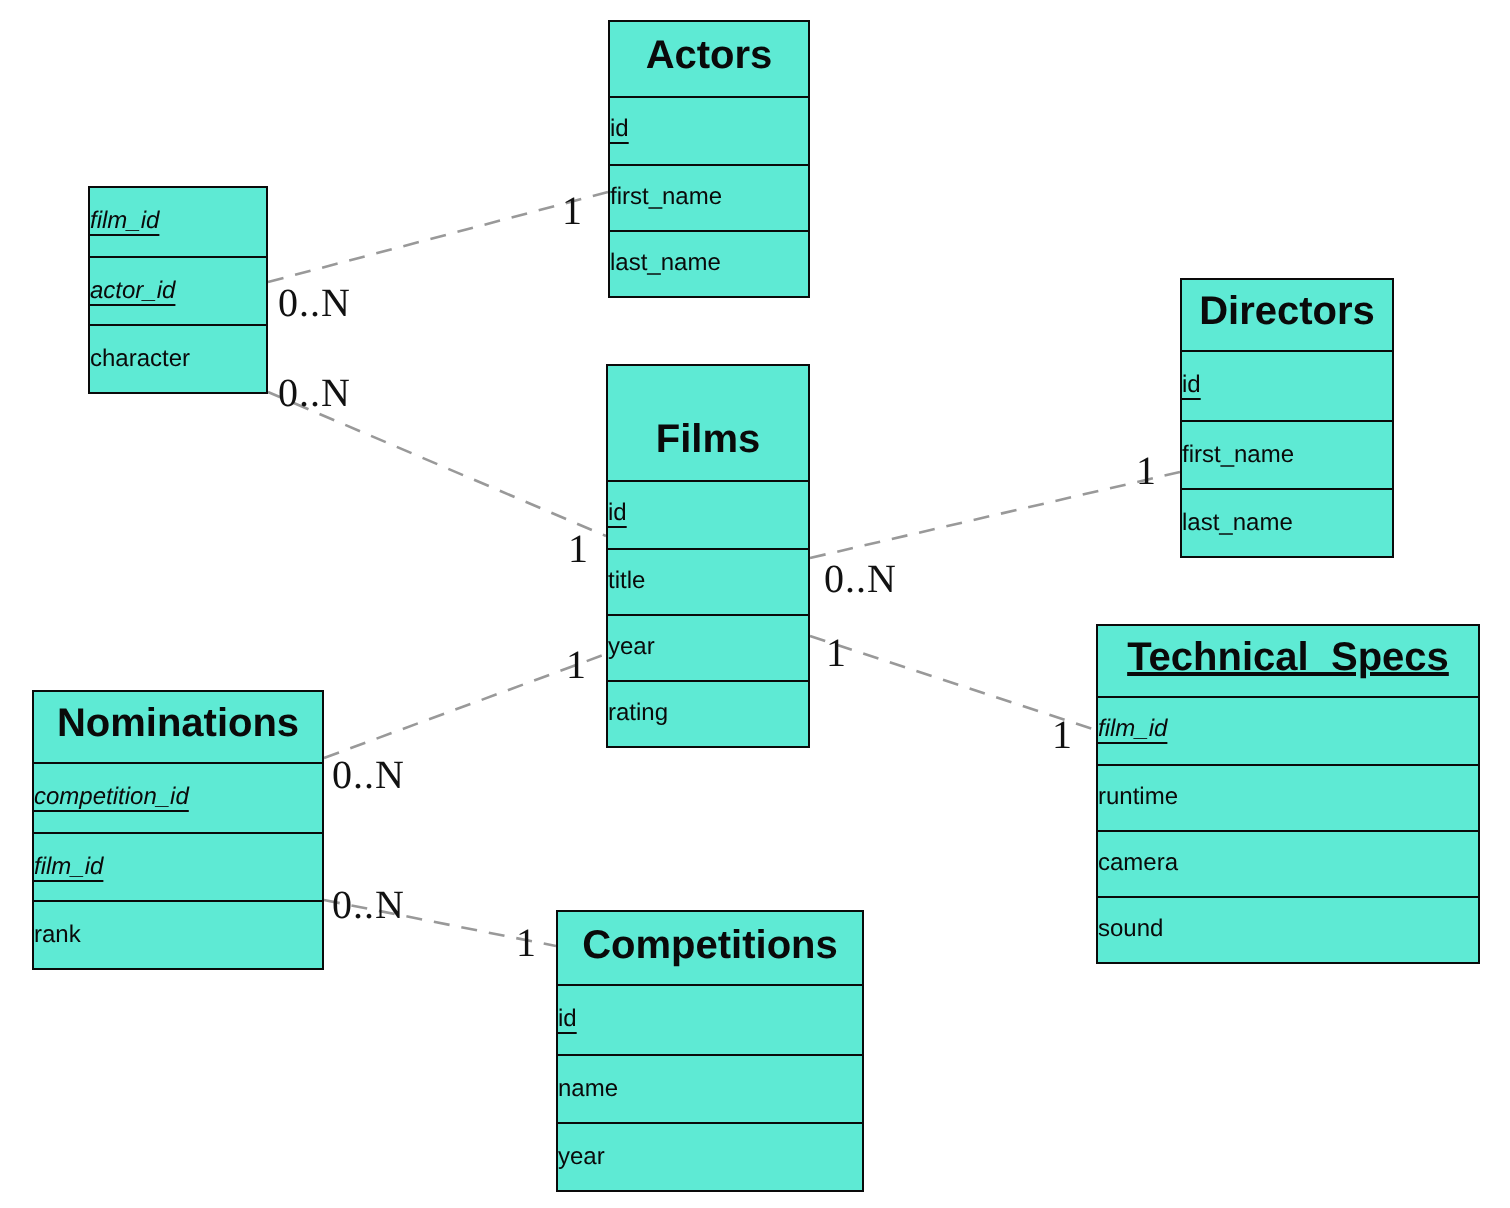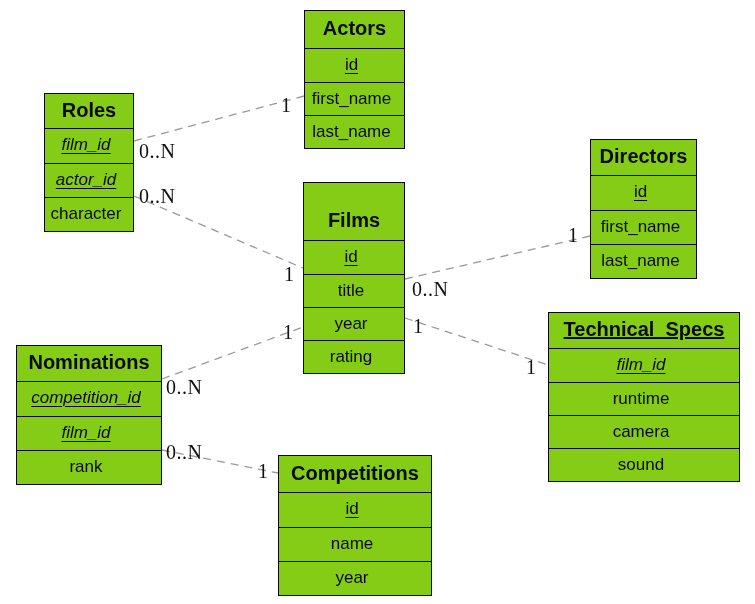--- a/index.html
+++ b/index.html
@@ -29,38 +29,38 @@
     fill: none;
   }
   .card-label {
     font-family: "Liberation Serif", serif;
     font-size: 20px;
     letter-spacing: 0.5px;
     fill: #111111;
   }
   .entity {
     position: absolute;
-    background: #84cc16;
+    background: #5eead4;
     border: 1.5px solid #0a0a0a;
     box-sizing: border-box;
   }
   .entity-title {
     box-sizing: border-box;
     border-bottom: 1.5px solid #0a0a0a;
     font-weight: bold;
     font-size: 20px;
     text-align: center;
     color: #0a0a0a;
     overflow: hidden;
     white-space: nowrap;
   }
   .entity-field {
     box-sizing: border-box;
-    font-size: 17px;
-    text-align: center;
+    font-size: 12px;
+    text-align: left;
     padding-right: 6px;
     color: #0a0a0a;
     overflow: hidden;
     white-space: nowrap;
   }
   .entity-field + .entity-field {
     border-top: 1.5px solid #0a0a0a;
   }
   .entity-field.pk {
     text-decoration: underline;
@@ -95,21 +95,20 @@
       <text x="166" y="459" class="card-label">0..N</text>
       <text x="258" y="478" class="card-label">1</text>
     </svg>
 <div class="entity" style="left: 304px; top: 10px; width: 101px;">
       <div class="entity-title" style="height: 38px; line-height: 35px;">Actors</div>
       <div class="entity-field pk" style="height: 33px; line-height: 31px;">id</div>
       <div class="entity-field" style="height: 33px; line-height: 31px;">first_name</div>
       <div class="entity-field" style="height: 33px; line-height: 31px;">last_name</div>
     </div>
     <div class="entity" style="left: 44px; top: 93px; width: 90px;">
-      <div class="entity-title" style="height: 35px; line-height: 32px;">Roles</div>
       <div class="entity-field pk fk" style="height: 34px; line-height: 32px;">film_id</div>
       <div class="entity-field pk fk" style="height: 34px; line-height: 32px; font-style: italic;">actor_id</div>
       <div class="entity-field" style="height: 34px; line-height: 32px;">character</div>
     </div>
     <div class="entity" style="left: 303px; top: 182px; width: 102px;">
       <div class="entity-title" style="height: 38px; line-height: 35px; margin-top: 20px;">Films</div>
       <div class="entity-field pk" style="height: 33px; line-height: 31px;">id</div>
       <div class="entity-field" style="height: 33px; line-height: 31px;">title</div>
       <div class="entity-field" style="height: 33px; line-height: 31px;">year</div>
       <div class="entity-field" style="height: 33px; line-height: 31px;">rating</div>

